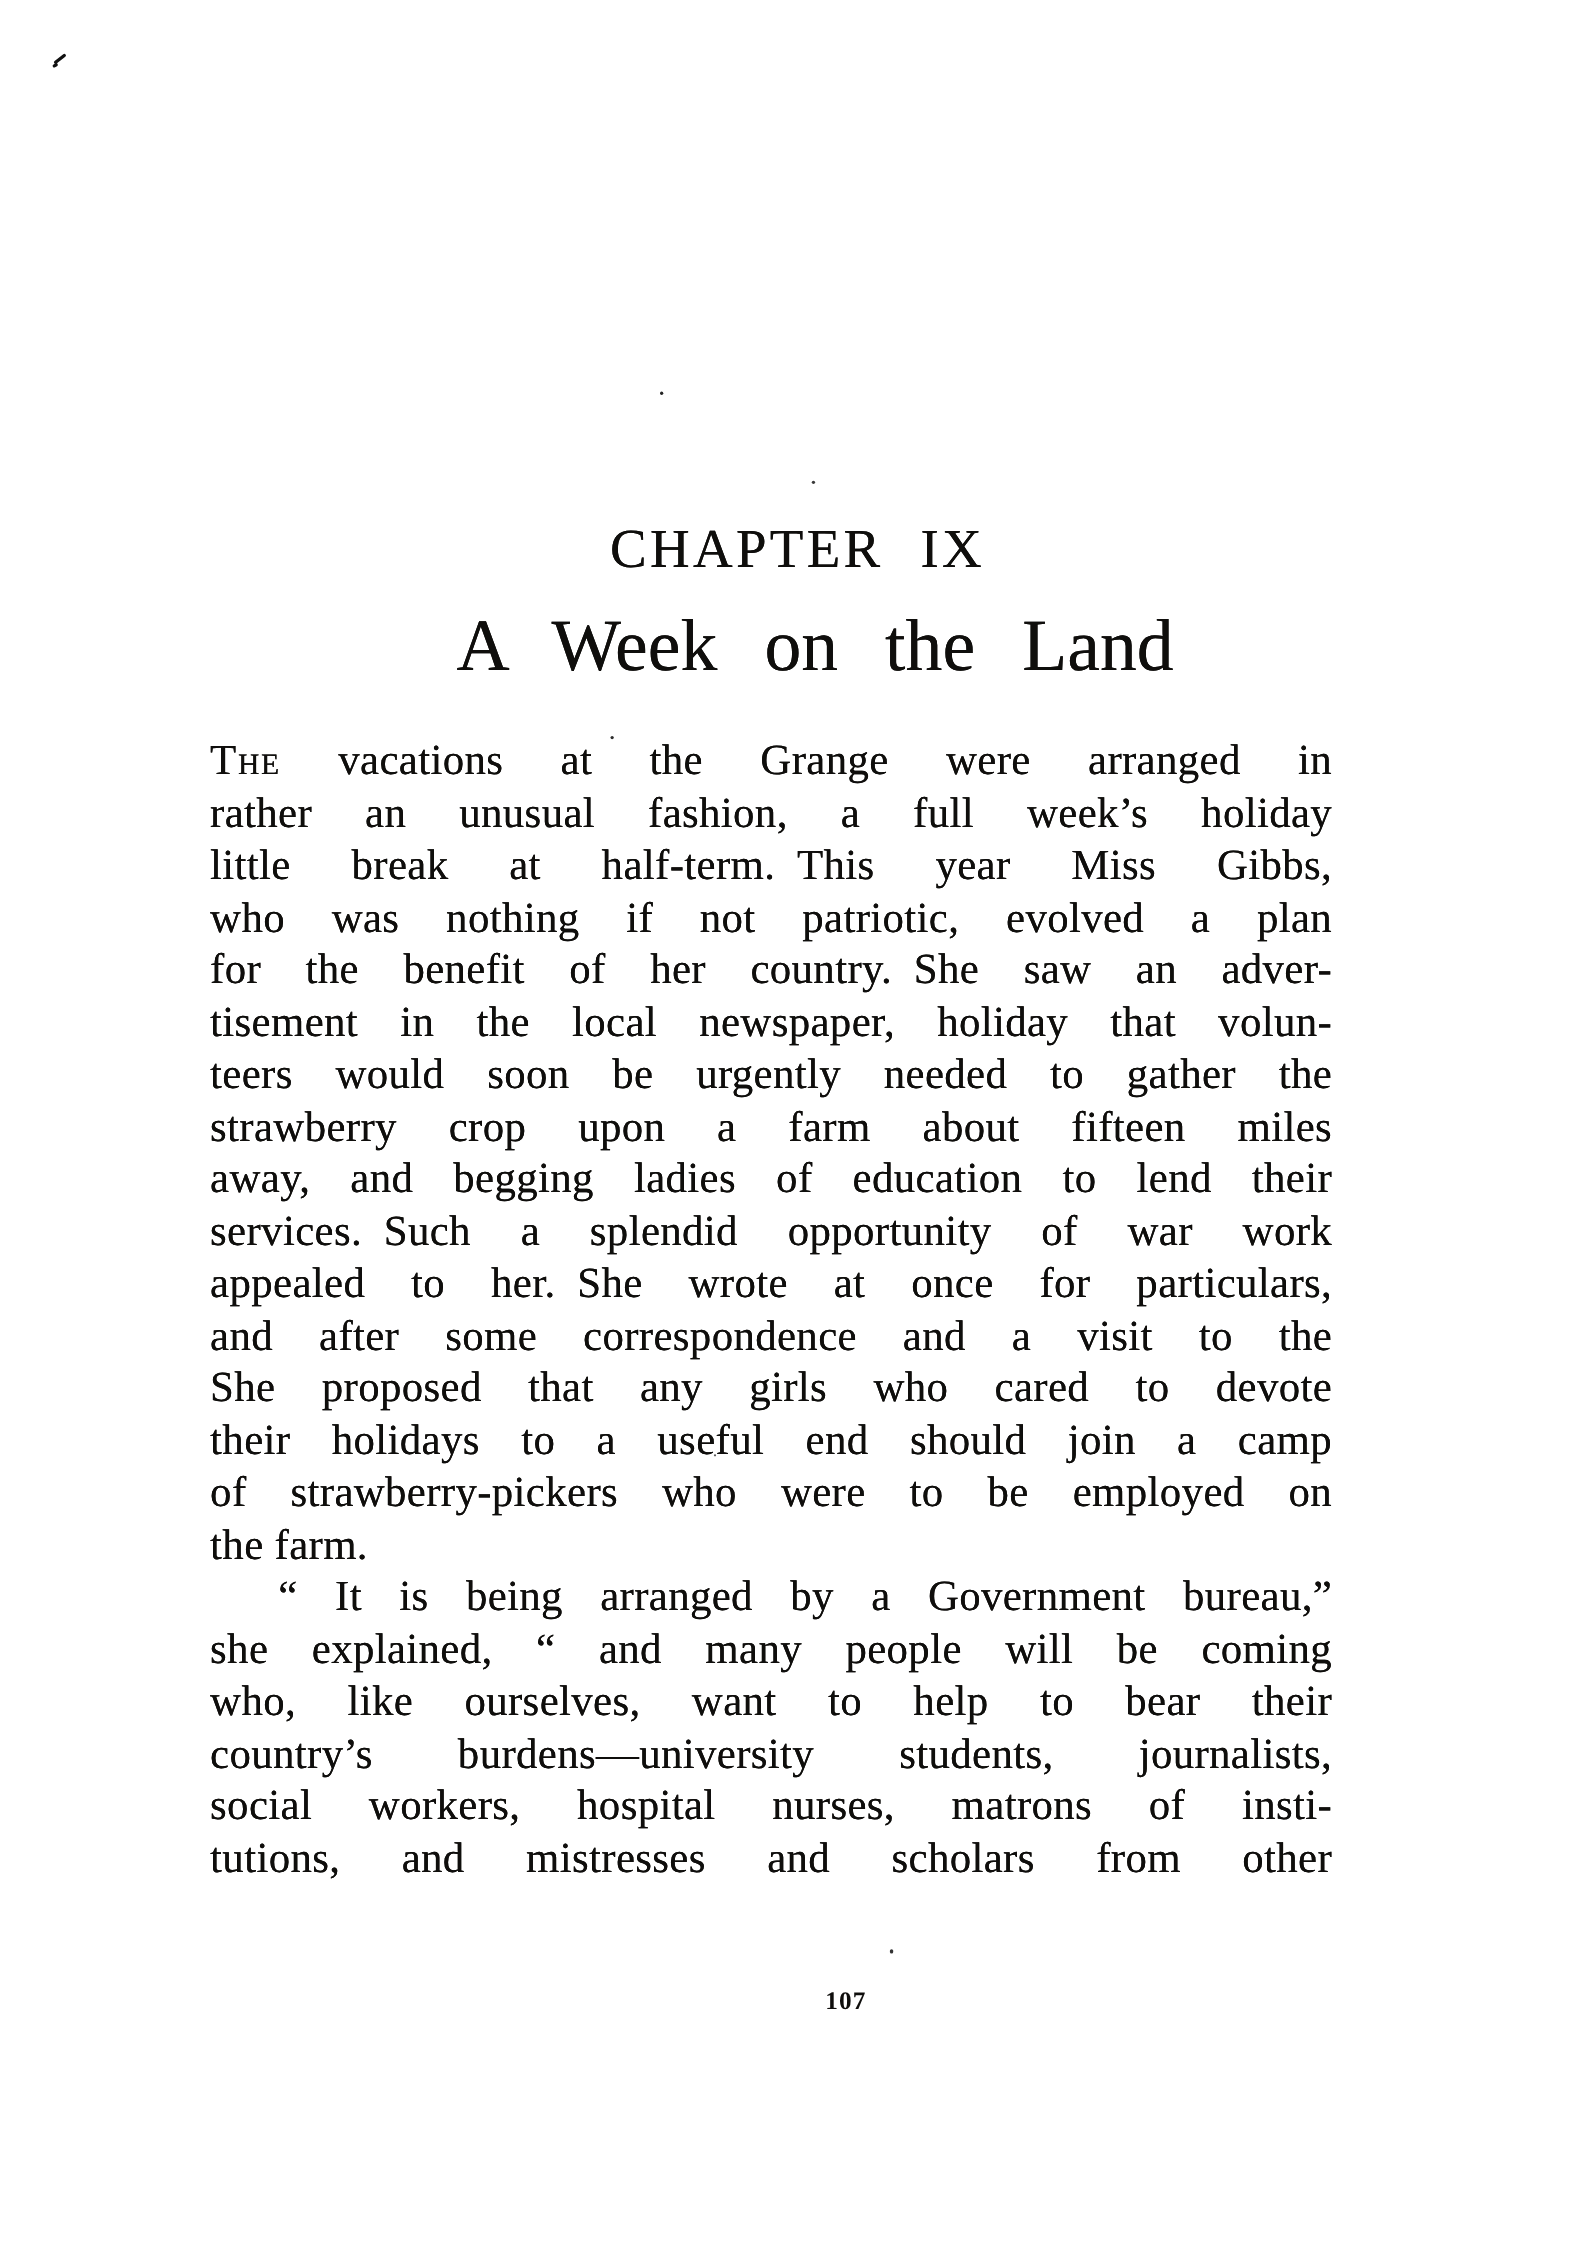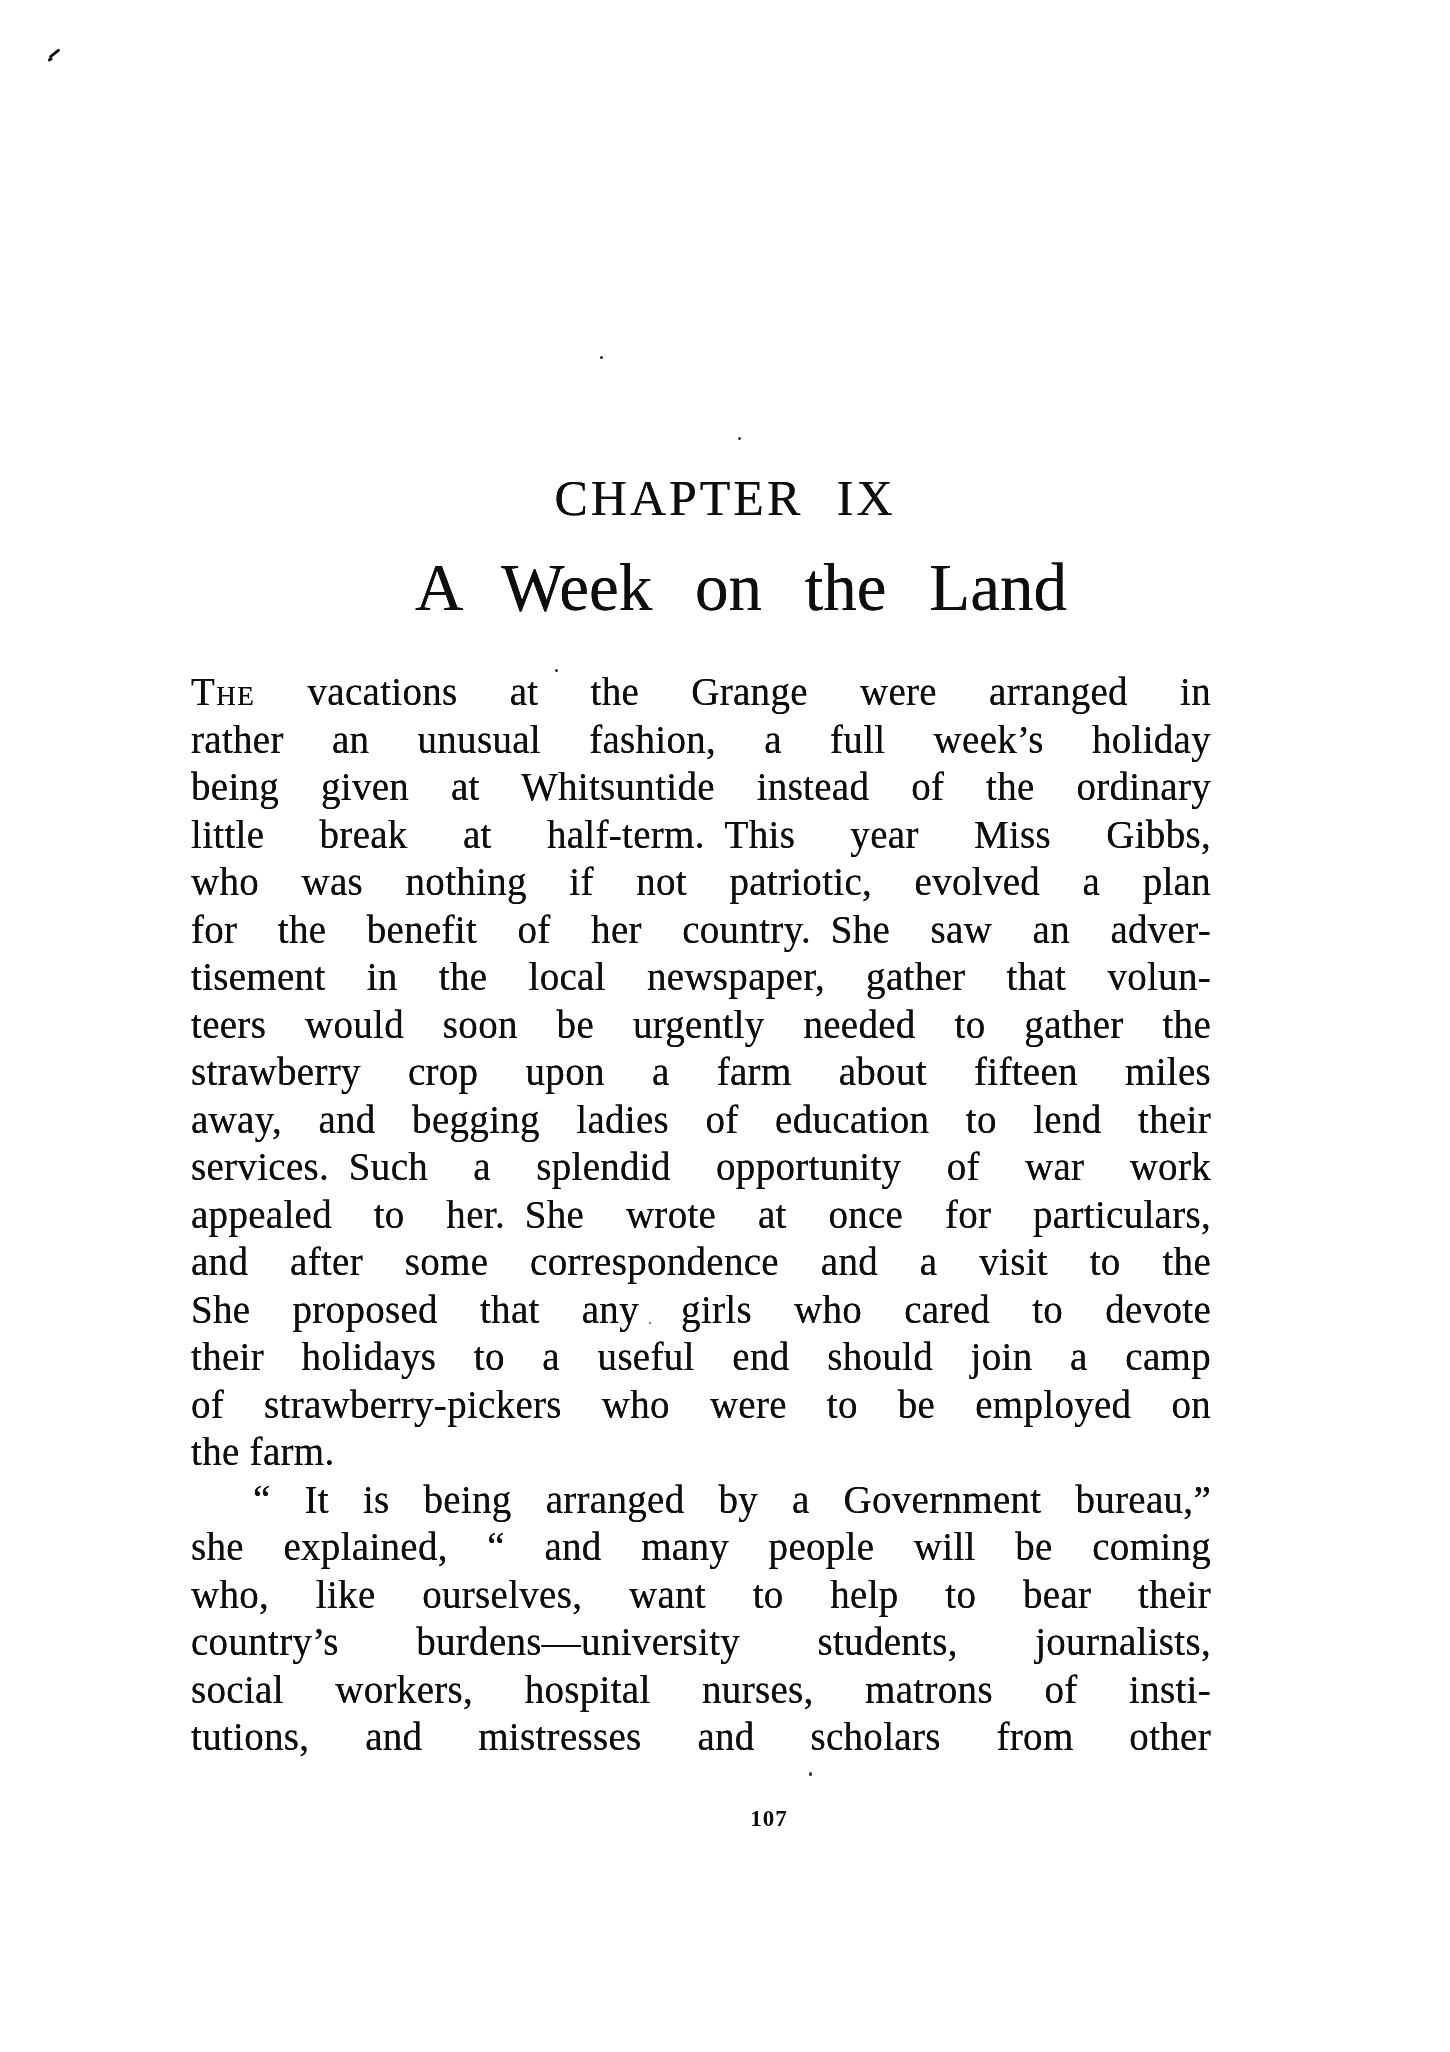--- a/index.html
+++ b/index.html
@@ -127,25 +127,24 @@
   <span class="speck s4"></span>
   <span class="speck s5"></span>
 
   <div class="chapter-heading">CHAPTER IX</div>
 
   <div class="page-title">A Week on the Land</div>
 
   <div class="body-text">
     <div class="line" data-variant="justify"><span class="lead">The</span> <span>vacations at the Grange were arranged in</span></div>
     <div class="line" data-variant="justify">rather an unusual fashion, a full week’s holiday</div>
-    <div class="line" data-variant="justify">being given at Whitsuntide instead of the ordinary</div>
     <div class="line" data-variant="justify">little break at half-term. This year Miss Gibbs,</div>
     <div class="line" data-variant="justify">who was nothing if not patriotic, evolved a plan</div>
     <div class="line" data-variant="justify">for the benefit of her country. She saw an adver-</div>
-    <div class="line" data-variant="justify">tisement in the local newspaper, gather that volun-</div>
+    <div class="line" data-variant="justify">tisement in the local newspaper, holiday that volun-</div>
     <div class="line" data-variant="justify">teers would soon be urgently needed to gather the</div>
     <div class="line" data-variant="justify">strawberry crop upon a farm about fifteen miles</div>
     <div class="line" data-variant="justify">away, and begging ladies of education to lend their</div>
     <div class="line" data-variant="justify">services. Such a splendid opportunity of war work</div>
     <div class="line" data-variant="justify">appealed to her. She wrote at once for particulars,</div>
     <div class="line" data-variant="justify">and after some correspondence and a visit to the</div>
     <div class="line" data-variant="justify">She proposed that any girls who cared to devote</div>
     <div class="line" data-variant="justify">their holidays to a useful end should join a camp</div>
     <div class="line" data-variant="justify">of strawberry-pickers who were to be employed on</div>
     <div class="line" data-variant="end">the farm.</div>

